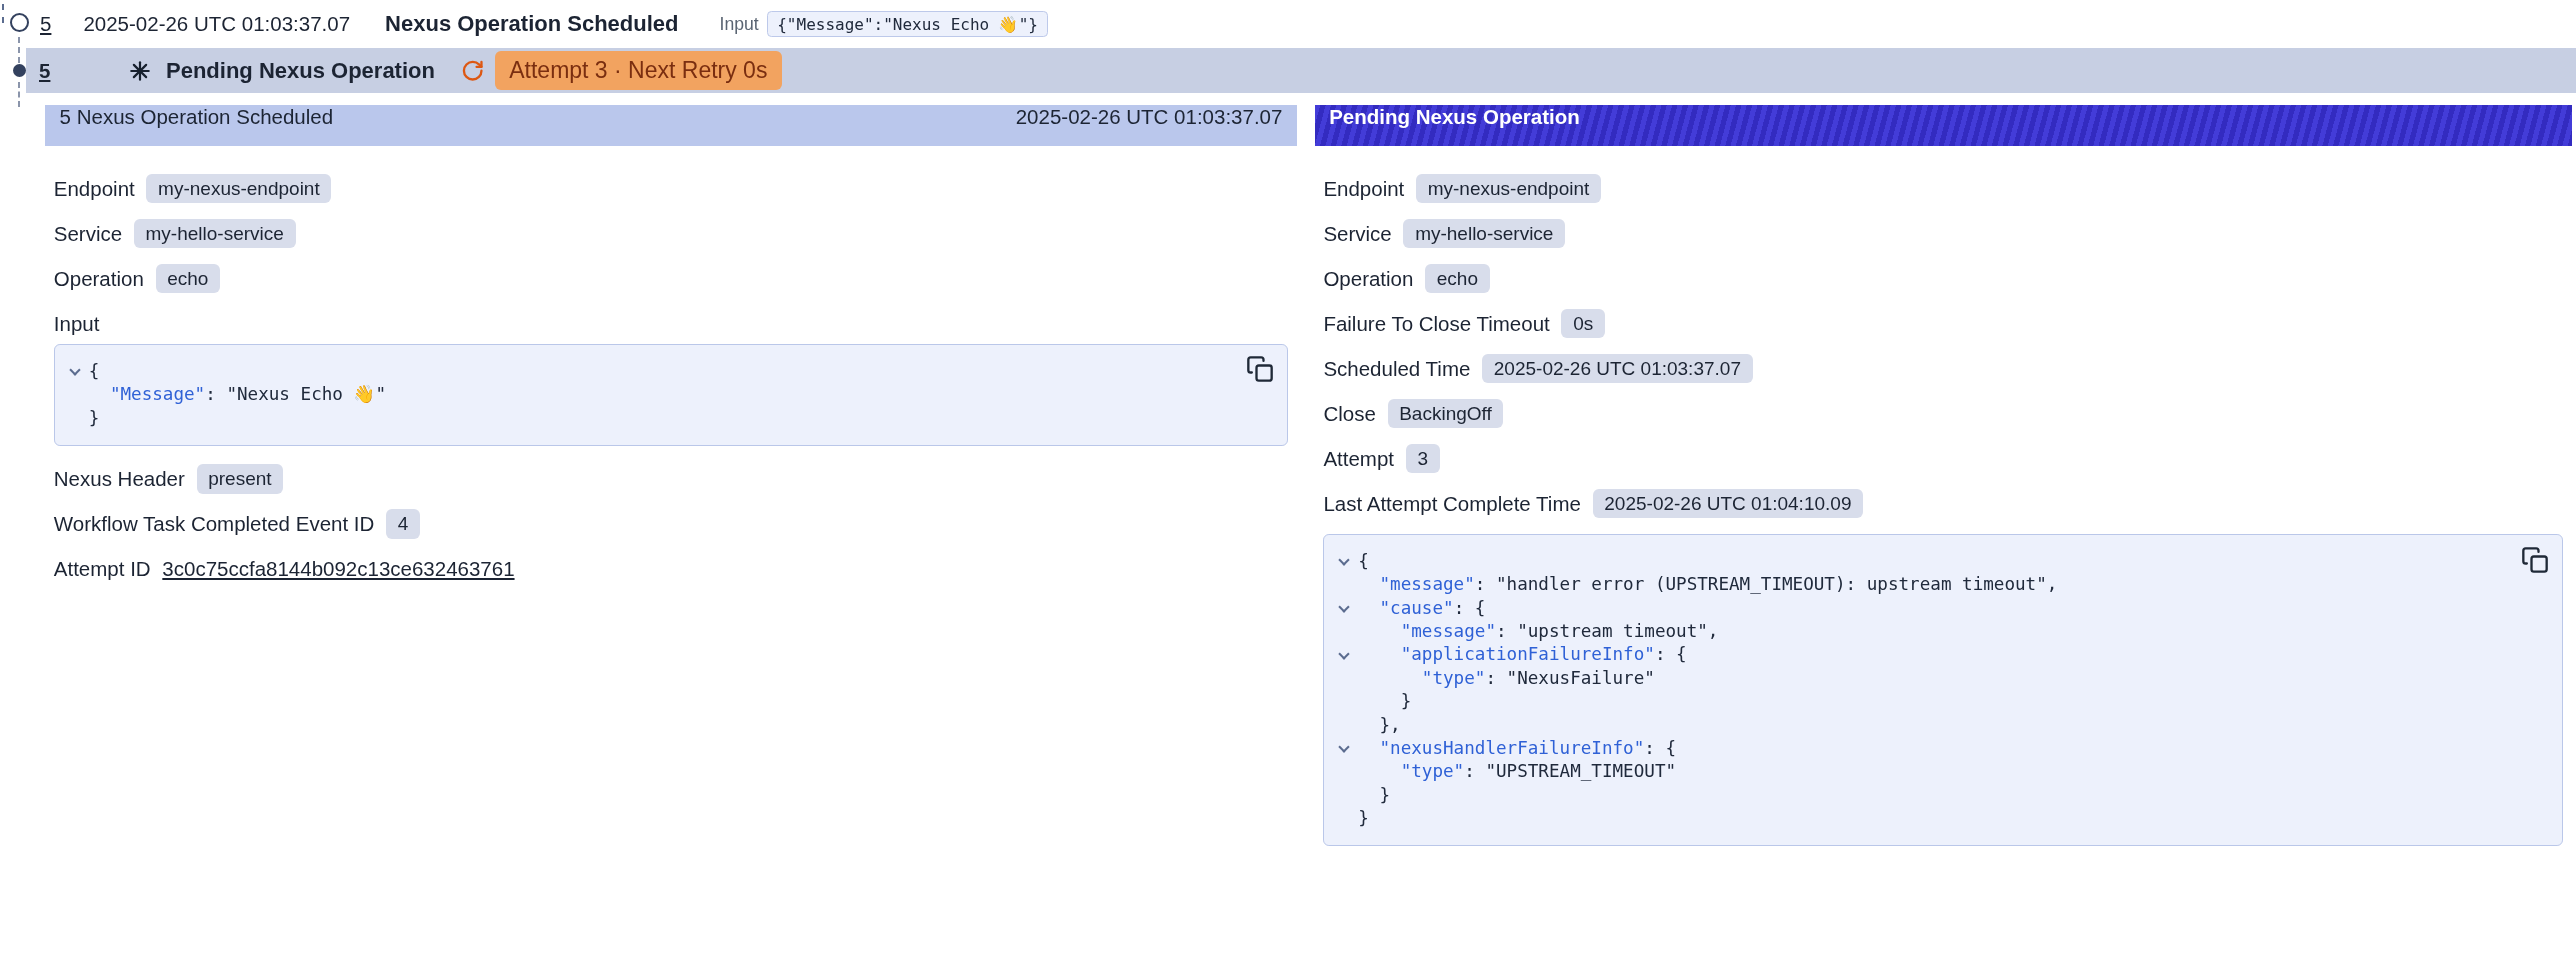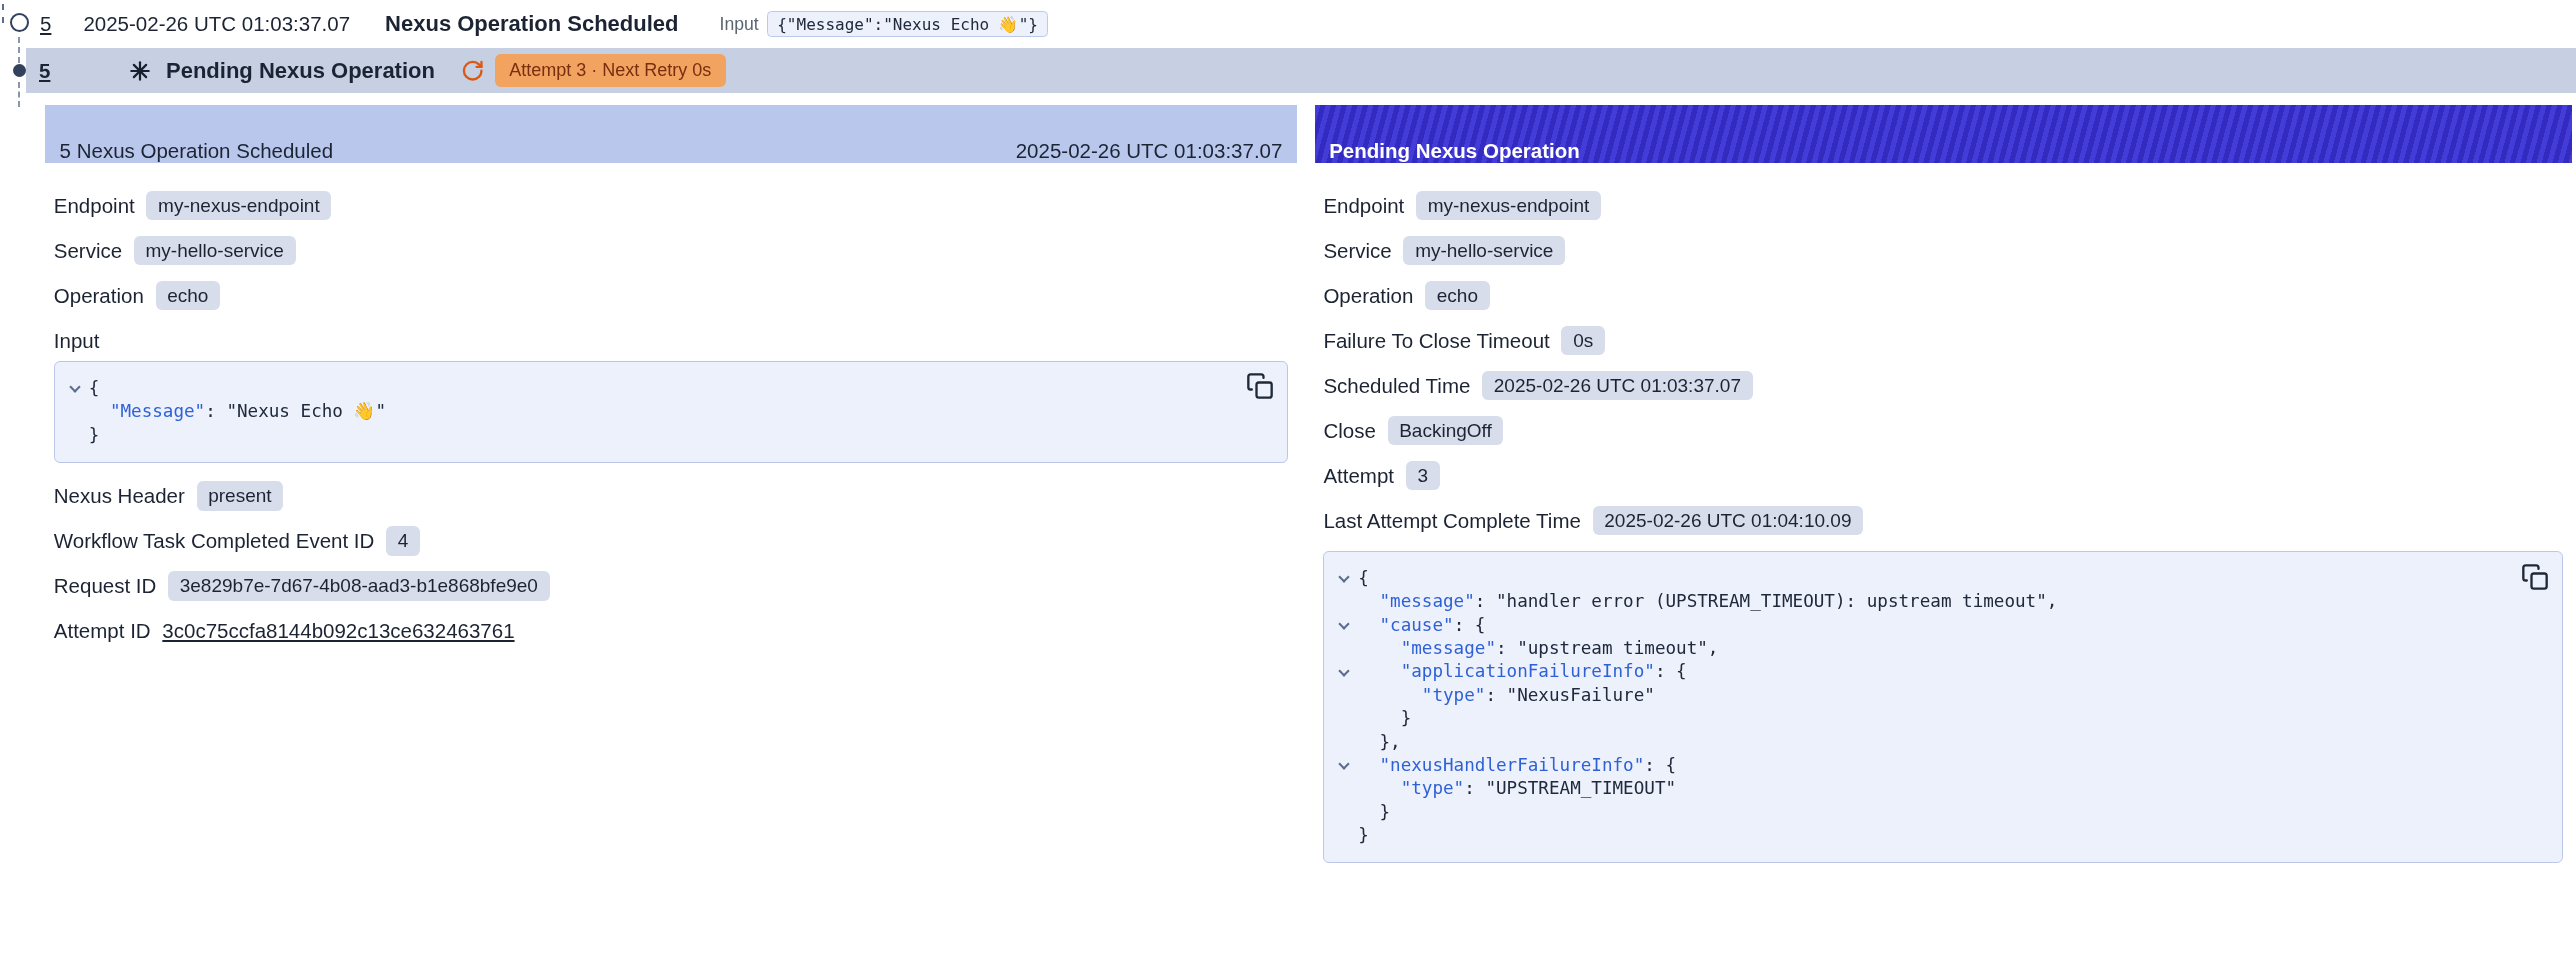--- a/index.html
+++ b/index.html
@@ -27,28 +27,28 @@
   .input-label { margin-left:41px; font-size:17.6px; color:#5a6472; }
   .input-chip { margin-left:8.8px; font-size:16px; background:#edf1fc; border:1.5px solid #bdc9ea;
     border-radius:4.4px; padding:2.2px 8.8px; color:#202a3c; }
 
   .row2 { height:45px; margin-left:26px; display:flex; align-items:center; background:#c7cfe3; }
   .row2 .evt-id { margin-left:13px; font-weight:700; }
   .asterisk { margin-left:79px; display:inline-flex; }
   .row2-title { margin-left:14.6px; font-weight:700; font-size:22px; }
   .refresh { margin-left:26px; display:inline-flex; }
   .retry-badge { margin-left:10.3px; background:#f2a360; color:#7a2e10; font-weight:500;
-    border-radius:5.9px; padding:5.9px 14.6px; font-size:18px; }
+    border-radius:5.9px; padding:5.9px 14.6px; font-size:23px; }
 
   
   .panels { display:flex; gap:17.6px; margin:11.7px 0 0 45px; align-items:flex-start; }
   .panel { background:#ffffff; }
   .panel.left  { width:1252px; }
   .panel.right { width:1257px; }
-  .panel-hdr { height:58px; display:flex; align-items:flex-end; justify-content:space-between; padding:0 14.6px; }
+  .panel-hdr { height:41px; display:flex; align-items:flex-start; justify-content:space-between; padding:0 14.6px; }
   .left-hdr { background:#bac7ec; color:#1c2433; }
   .striped-hdr { background:repeating-linear-gradient(105deg,#433cd8 0 5.1px,#332bc0 5.1px 10.3px);
     color:#ffffff; font-weight:700; }
   .panel-body { padding:17.6px 8.8px 0 8.8px;margin-top:11px; }
 
   .field-row { display:flex; align-items:center; height:29px; margin-bottom:16px; }
   .field-label { margin-right:11.7px; white-space:nowrap; }
   .badge { background:#d8ddeb; color:#1c2433; border-radius:5.9px; padding:3.7px 11.7px; font-size:19px; white-space:nowrap; }
   .section-label { height:29px; display:flex; align-items:center; margin-bottom:5.9px; }
   .link-value { text-decoration:underline; color:#1c2433; cursor:pointer;text-align:center; }
@@ -141,24 +141,20 @@
 
       <div class="field-row">
         <span class="field-label">Nexus Header</span>
         <span class="badge">present</span>
       </div>
       <div class="field-row">
         <span class="field-label">Workflow Task Completed Event ID</span>
         <span class="badge">4</span>
       </div>
       <div class="field-row">
-        <span class="field-label">Request ID</span>
-        <span class="badge">3e829b7e-7d67-4b08-aad3-b1e868bfe9e0</span>
-      </div>
-      <div class="field-row">
         <span class="field-label">Attempt ID</span>
         <a class="link-value">3c0c75ccfa8144b092c13ce632463761</a>
       </div>
     </div>
   </section>
 
   <section class="panel right">
     <header class="panel-hdr striped-hdr">
       <span>Pending Nexus Operation</span>
     </header>

